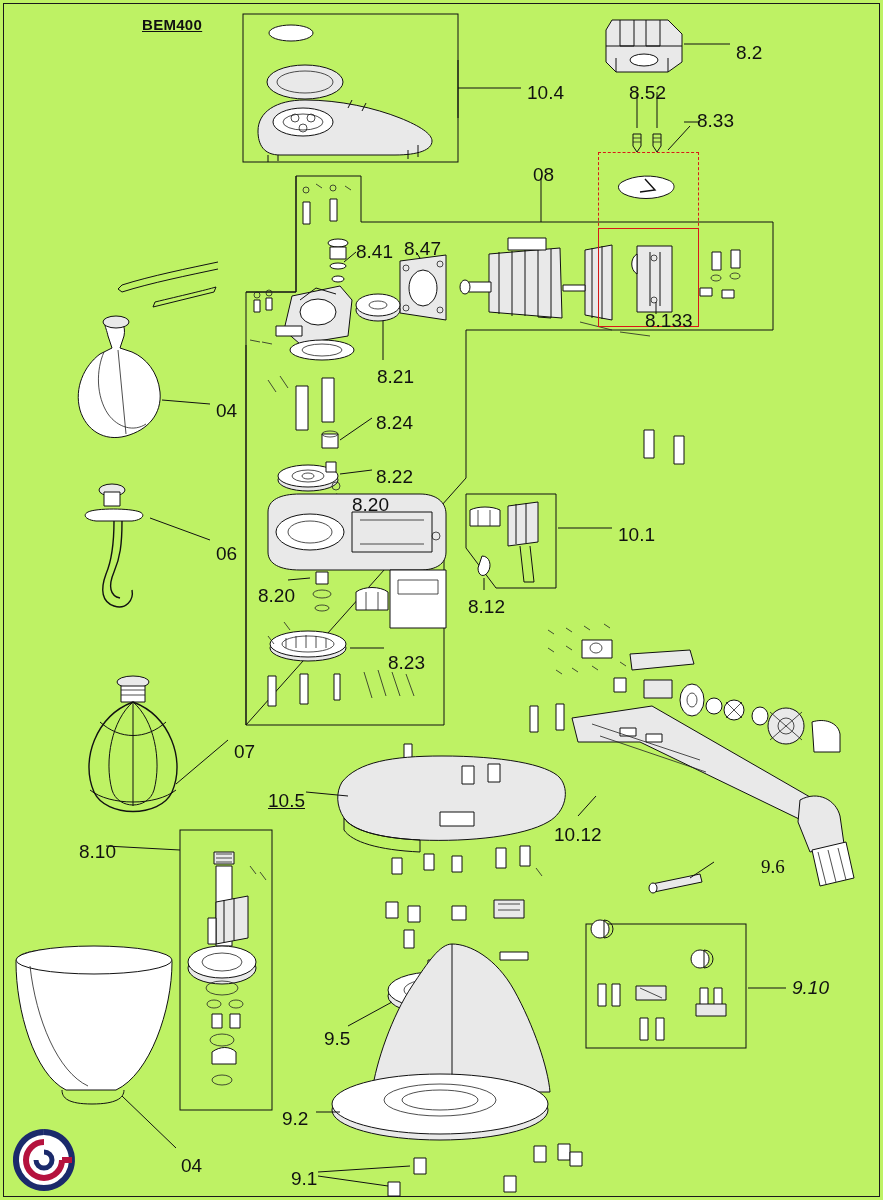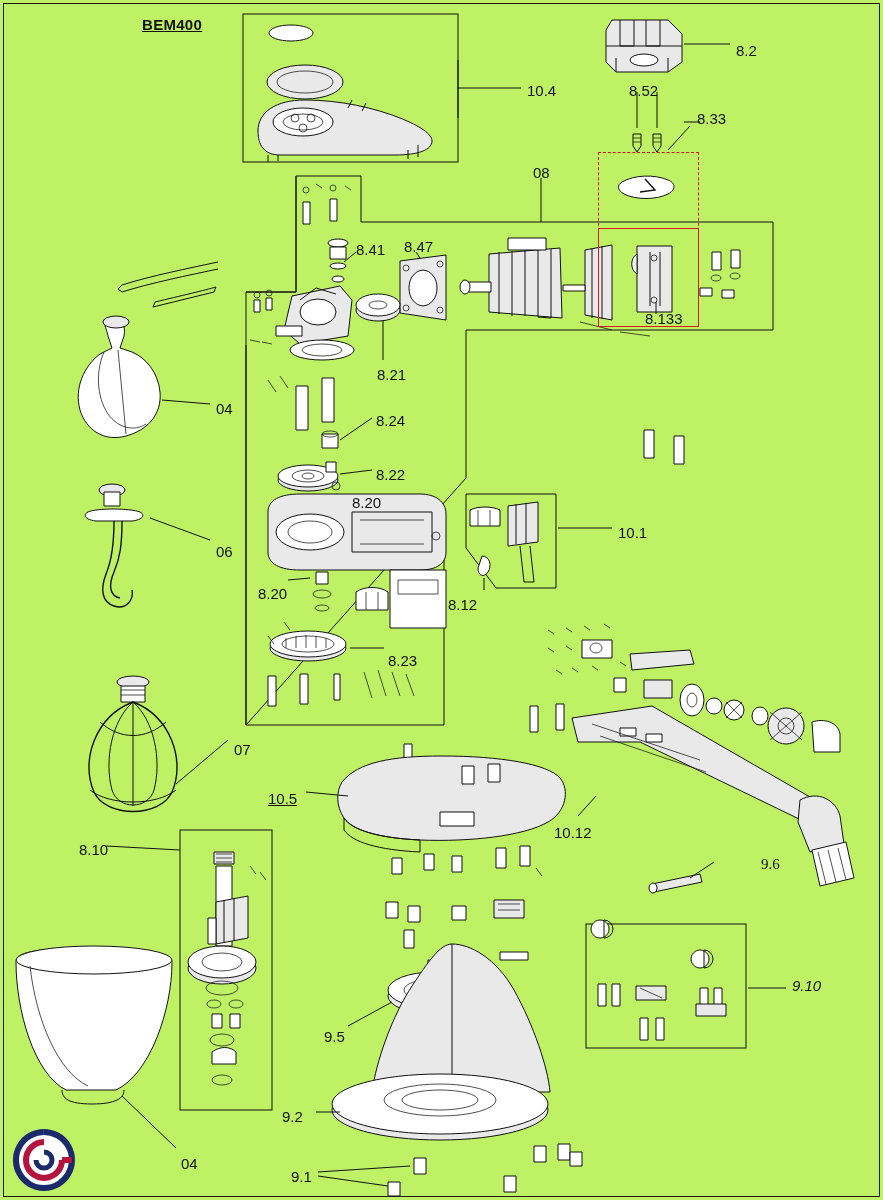--- a/index.html
+++ b/index.html
@@ -31,21 +31,21 @@
   .model-title {
     position: absolute;
     font-size: 15px;
     font-weight: bold;
     color: #111;
     text-decoration: underline;
     letter-spacing: 0.3px;
   }
   .label {
     position: absolute;
-    font-size: 15px;
+    font-size: 19px;
     color: #111;
     white-space: nowrap;
   }
   svg.overlay {
     position: absolute;
     left: 0;
     top: 0;
     width: 883px;
     height: 1200px;
     pointer-events: none;
@@ -415,21 +415,21 @@
   <div class="label" style="left:404px; top:238px;">8.47</div>
   <div class="label" style="left:645px; top:310px;">8.133</div>
   <div class="label" style="left:377px; top:366px;">8.21</div>
   <div class="label" style="left:216px; top:400px;">04</div>
   <div class="label" style="left:376px; top:412px;">8.24</div>
   <div class="label" style="left:376px; top:466px;">8.22</div>
   <div class="label" style="left:352px; top:494px;">8.20</div>
   <div class="label" style="left:216px; top:543px;">06</div>
   <div class="label" style="left:618px; top:524px;">10.1</div>
   <div class="label" style="left:258px; top:585px;">8.20</div>
-  <div class="label" style="left:448px; top:596px;">8.12</div>
+  <div class="label" style="left:468px; top:596px;">8.12</div>
   <div class="label" style="left:388px; top:652px;">8.23</div>
   <div class="label" style="left:234px; top:741px;">07</div>
   <div class="label" style="left:268px; top:790px;text-decoration:underline;">10.5</div>
   <div class="label" style="left:554px; top:824px;">10.12</div>
   <div class="label" style="left:761px; top:856px;font-family:Liberation Serif, serif;">9.6</div>
   <div class="label" style="left:79px;  top:841px;">8.10</div>
   <div class="label" style="left:792px; top:977px;font-style:italic;">9.10</div>
   <div class="label" style="left:324px; top:1028px;">9.5</div>
   <div class="label" style="left:282px; top:1108px;">9.2</div>
   <div class="label" style="left:181px; top:1155px;">04</div>

